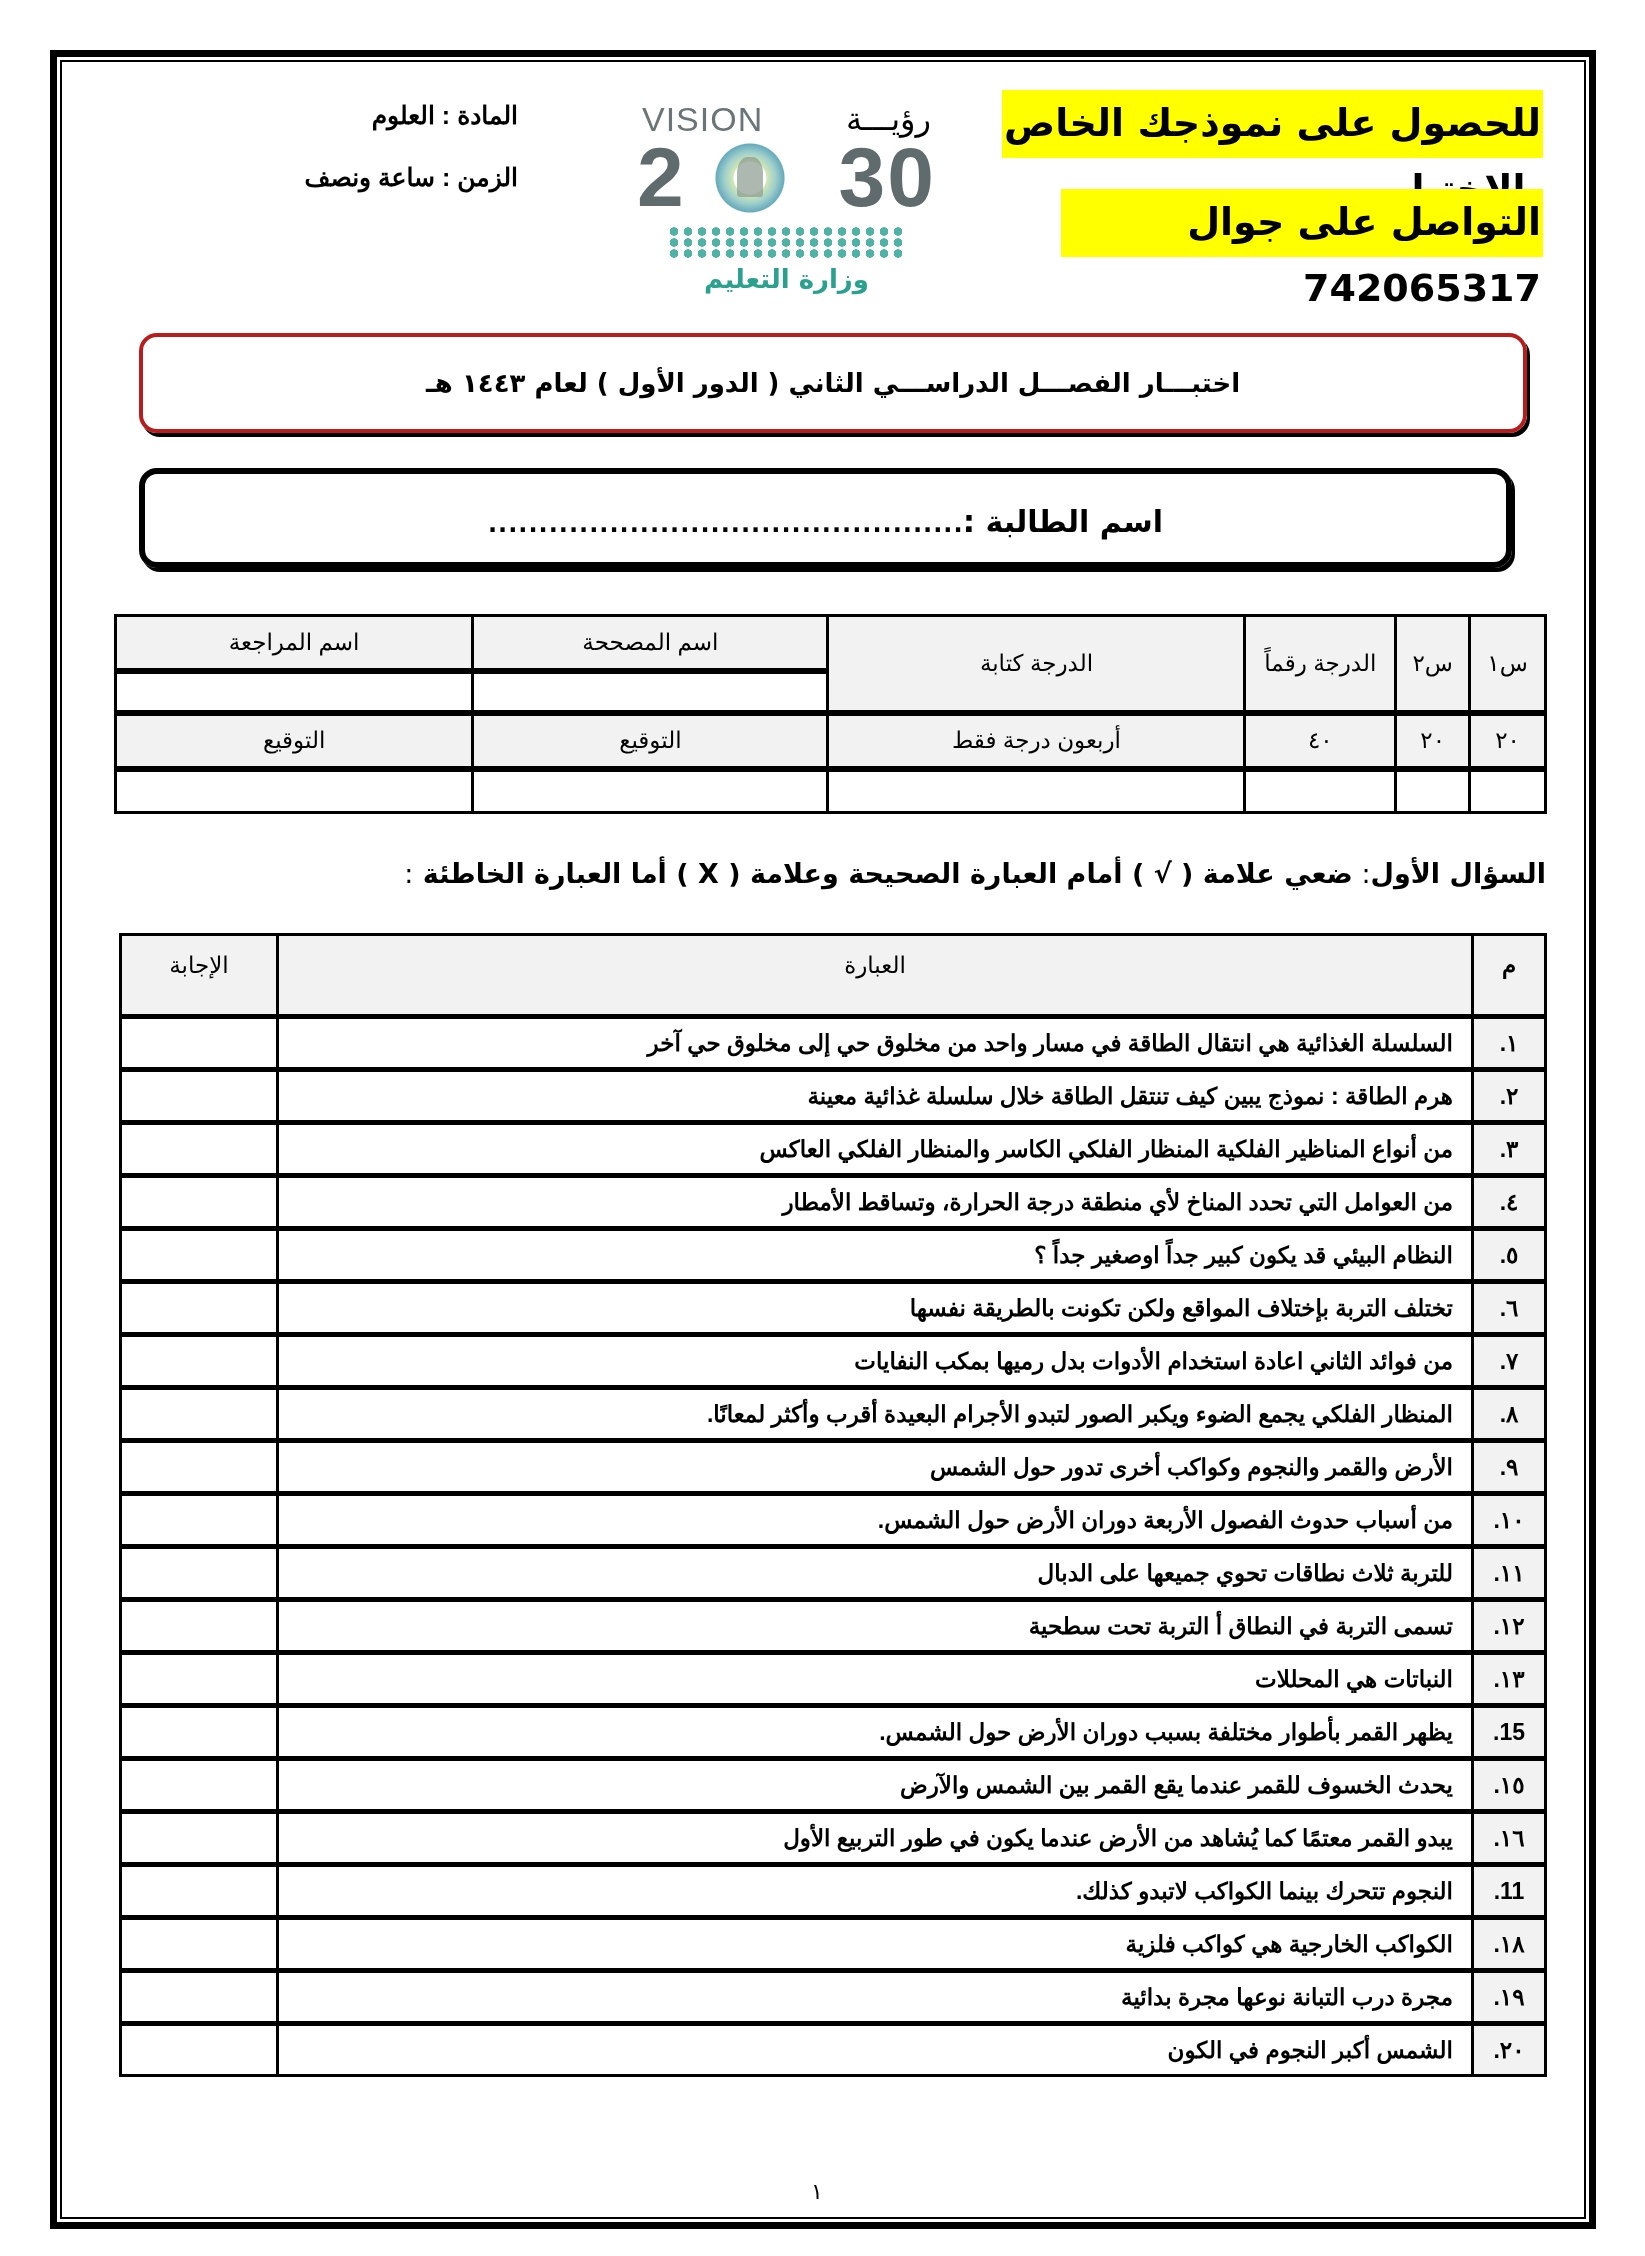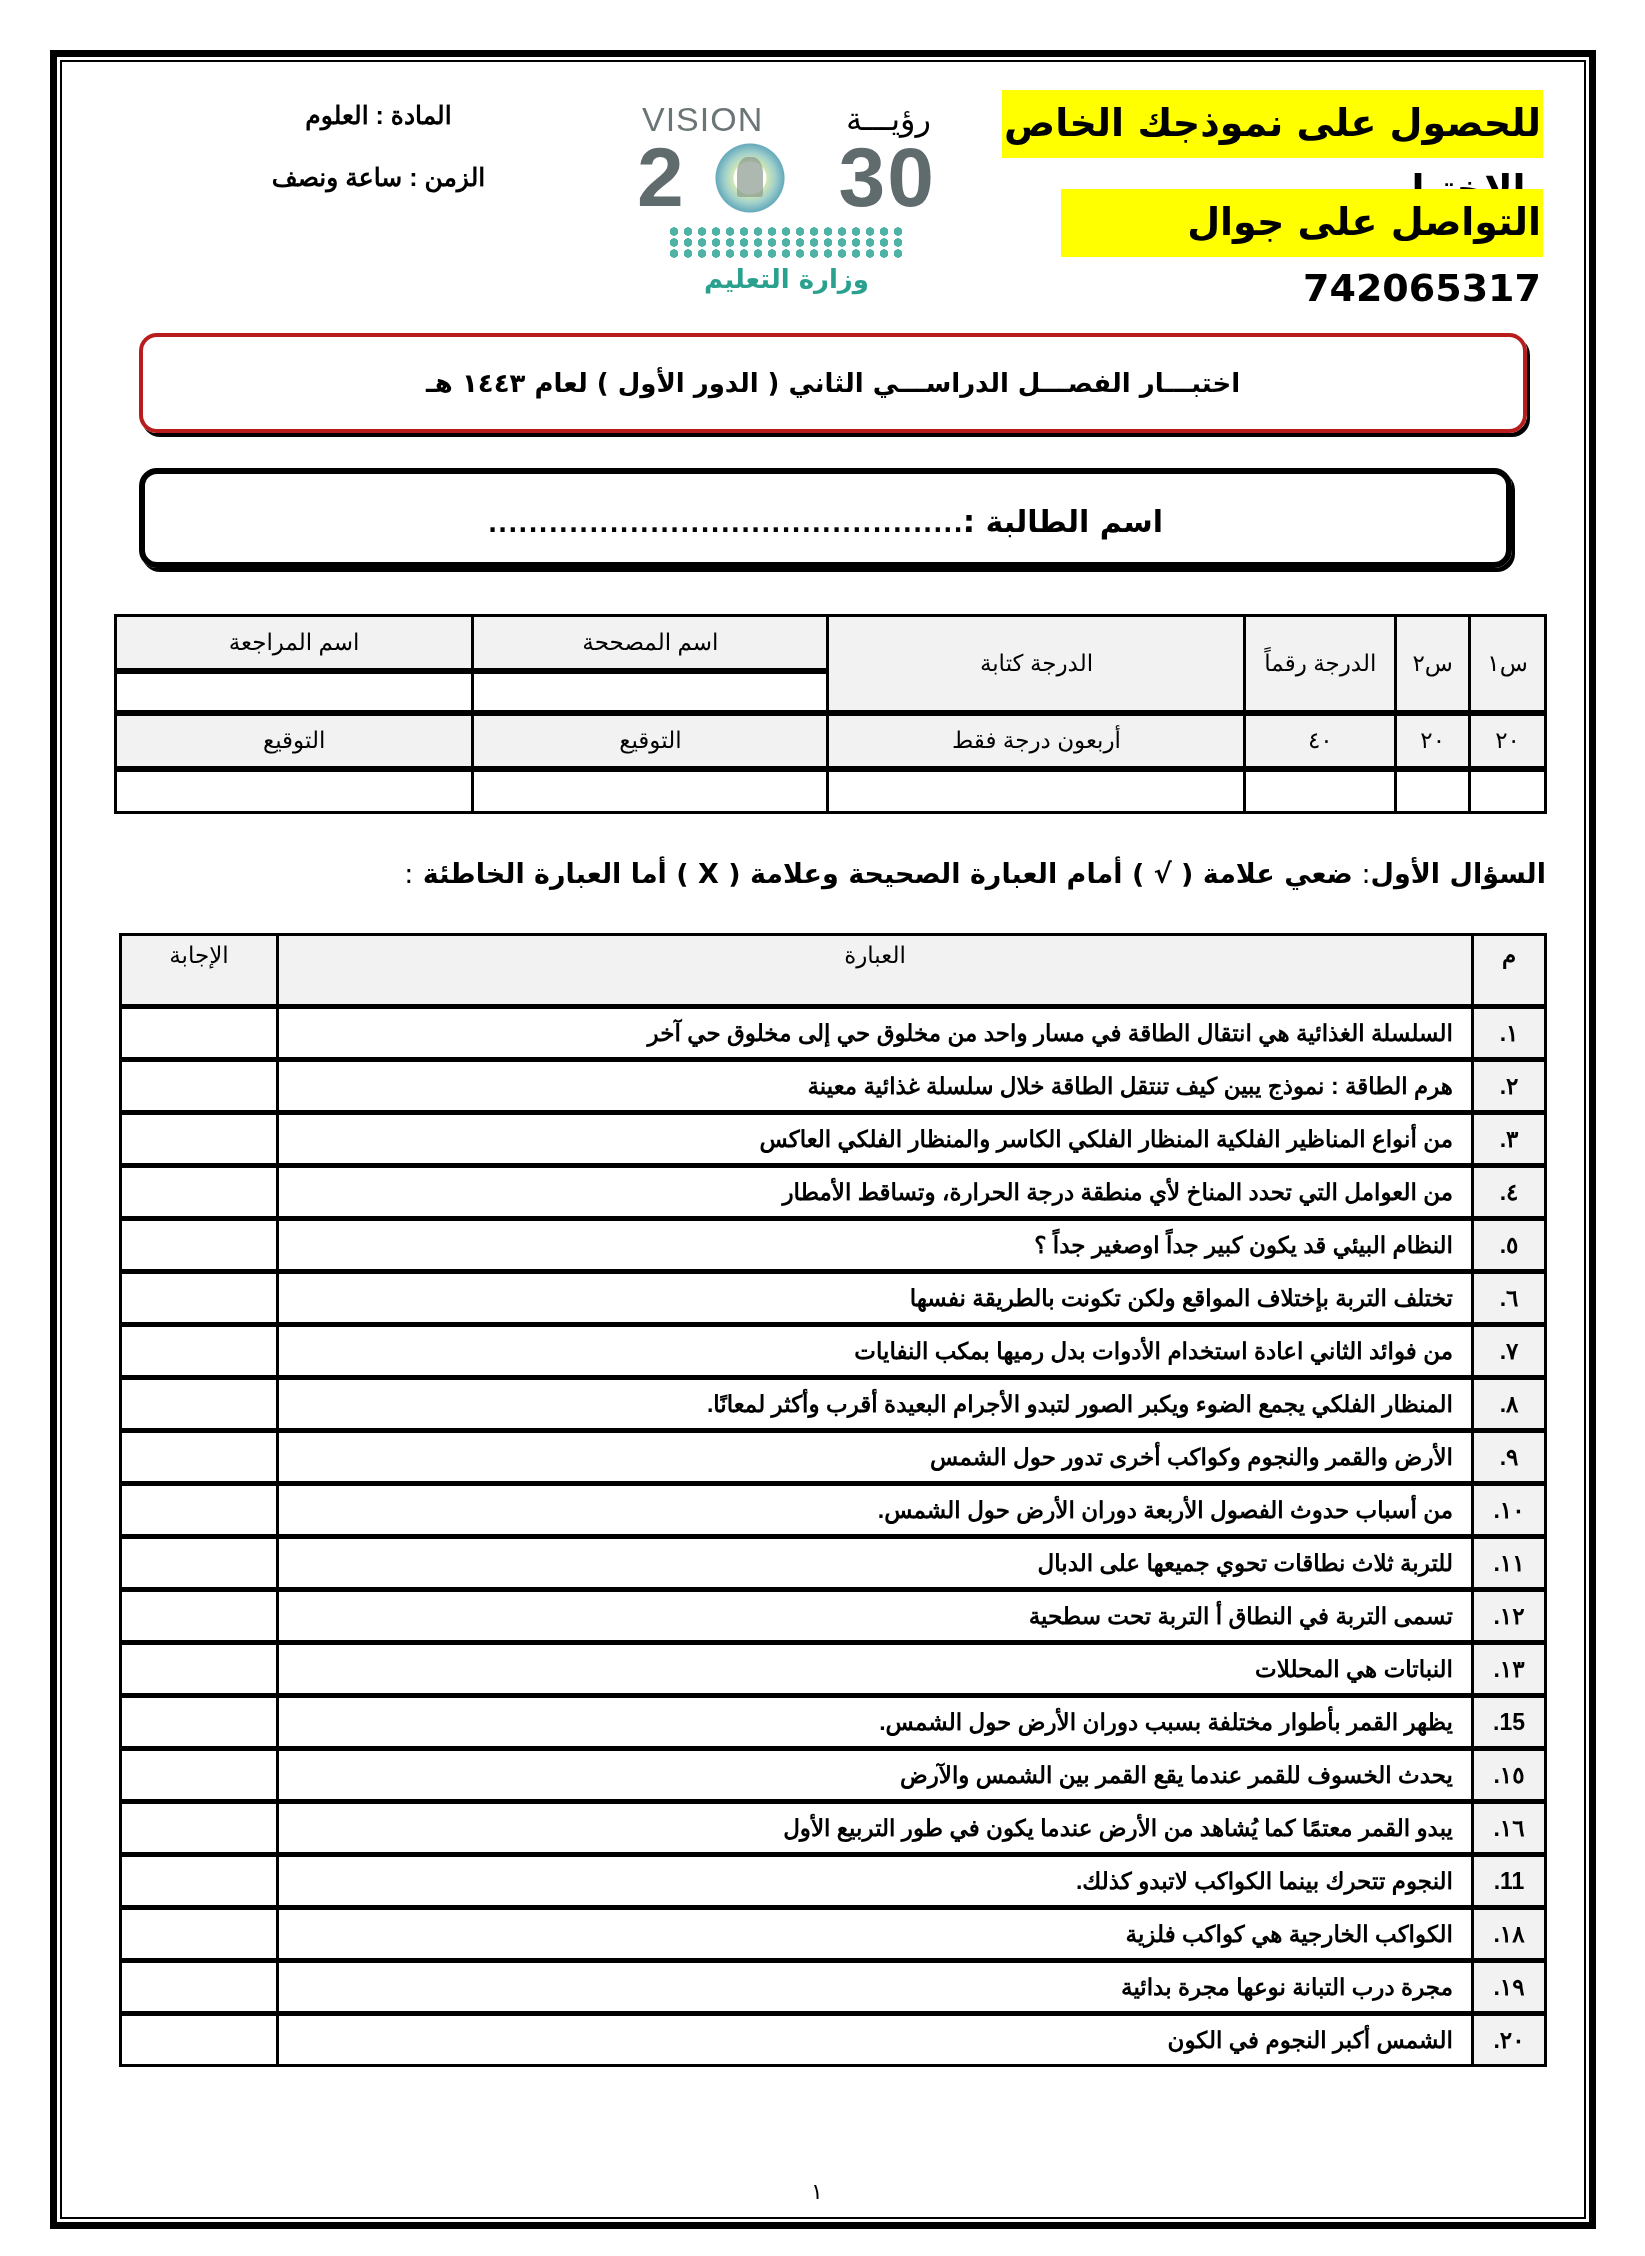--- a/index.html
+++ b/index.html
@@ -9,21 +9,21 @@
     color: #000;
   }
   .outer-border {
     position: absolute; left: 50px; top: 50px; width: 1546px; height: 2179px;
     border: 7px solid #000; box-sizing: border-box;
   }
   .inner-border {
     position: absolute; left: 60px; top: 60px; width: 1526px; height: 2159px;
     border: 2px solid #000; box-sizing: border-box;
   }
-  .meta { position: absolute; left: 239px; top: 95px; width: 279px; direction: rtl; text-align: center; }
+  .meta { position: absolute; left: 239px; top: 95px; width: 279px; direction: rtl; text-align: right; }
   .meta div { font-size: 25px; font-weight: bold; height: 62px; line-height: 40px; font-family: "Liberation Sans", sans-serif; }
 
   .logo { position: absolute; left: 637px; top: 95px; width: 299px; height: 199px; }
   .logo .vision-row { position: absolute; top: 5px; left: 0; width: 299px; height: 40px; }
   .logo .vision-en { position: absolute; left: 5px; top: 0; font-size: 34px; color: #6b7476; letter-spacing: 1px; font-family: "Liberation Sans", sans-serif; }
   .logo .vision-ar { position: absolute; right: 5px; top: 0; font-size: 32px; color: #000000; font-family: "DejaVu Sans", sans-serif; }
   .logo .year { position: absolute; top: 42px; left: 0; width: 299px; height: 80px; font-size: 84px; font-weight: bold; color: #5f6b6d; font-family: "Liberation Sans", sans-serif; letter-spacing: 2px; }
   .logo .year .d2 { position: absolute; left: 0; top: 0; line-height: 80px; }
   .logo .year .d30 { position: absolute; right: 0; top: 0; line-height: 80px; }
   .logo .emblem { position: absolute; left: 72px; top: 44px; width: 82px; height: 78px; border-radius: 50%;
@@ -61,21 +61,21 @@
   .grades .thick-top { border-top-width: 6px; }
 
   .q-header { position: absolute; right: 100px; top: 858px; width: 1294px; direction: rtl; text-align: right;
     font-size: 27px; font-weight: 900; font-family: "DejaVu Sans", sans-serif; }
   .q-header .q-label { font-weight: 900; }
   .q-header .q-instr { font-weight: 900; }
   .q-header .colon-normal { font-weight: normal; }
 
   .items { left: 119px; top: 933px; width: 1428px; }
   .items td { border: 3px solid #000; font-size: 23px; font-family: "Liberation Sans", sans-serif; padding: 0; height: 48px; }
-  .items tr.head td { height: 62px; background: #f2f2f2; text-align: center; vertical-align: top; padding-top: 6px; }
+  .items tr.head td { height: 62px; background: #f2f2f2; text-align: center; vertical-align: top; padding-top: 16px; }
   .items tr.row td { border-top-width: 5px; }
   .items td.num { width: 70px; background: #f2f2f2; text-align: center; font-weight: bold; }
   .items td.stmt { text-align: right; padding-right: 18px; font-weight: bold; }
   .items td.ans { width: 154px; background: #fff; }
   .items tr.head td.ans { background: #f2f2f2; }
 
   .page-num { position: absolute; left: 811px; top: 2179px; font-size: 22px; font-family: "Liberation Sans", sans-serif; }
 </style>
 </head>
 <body>

